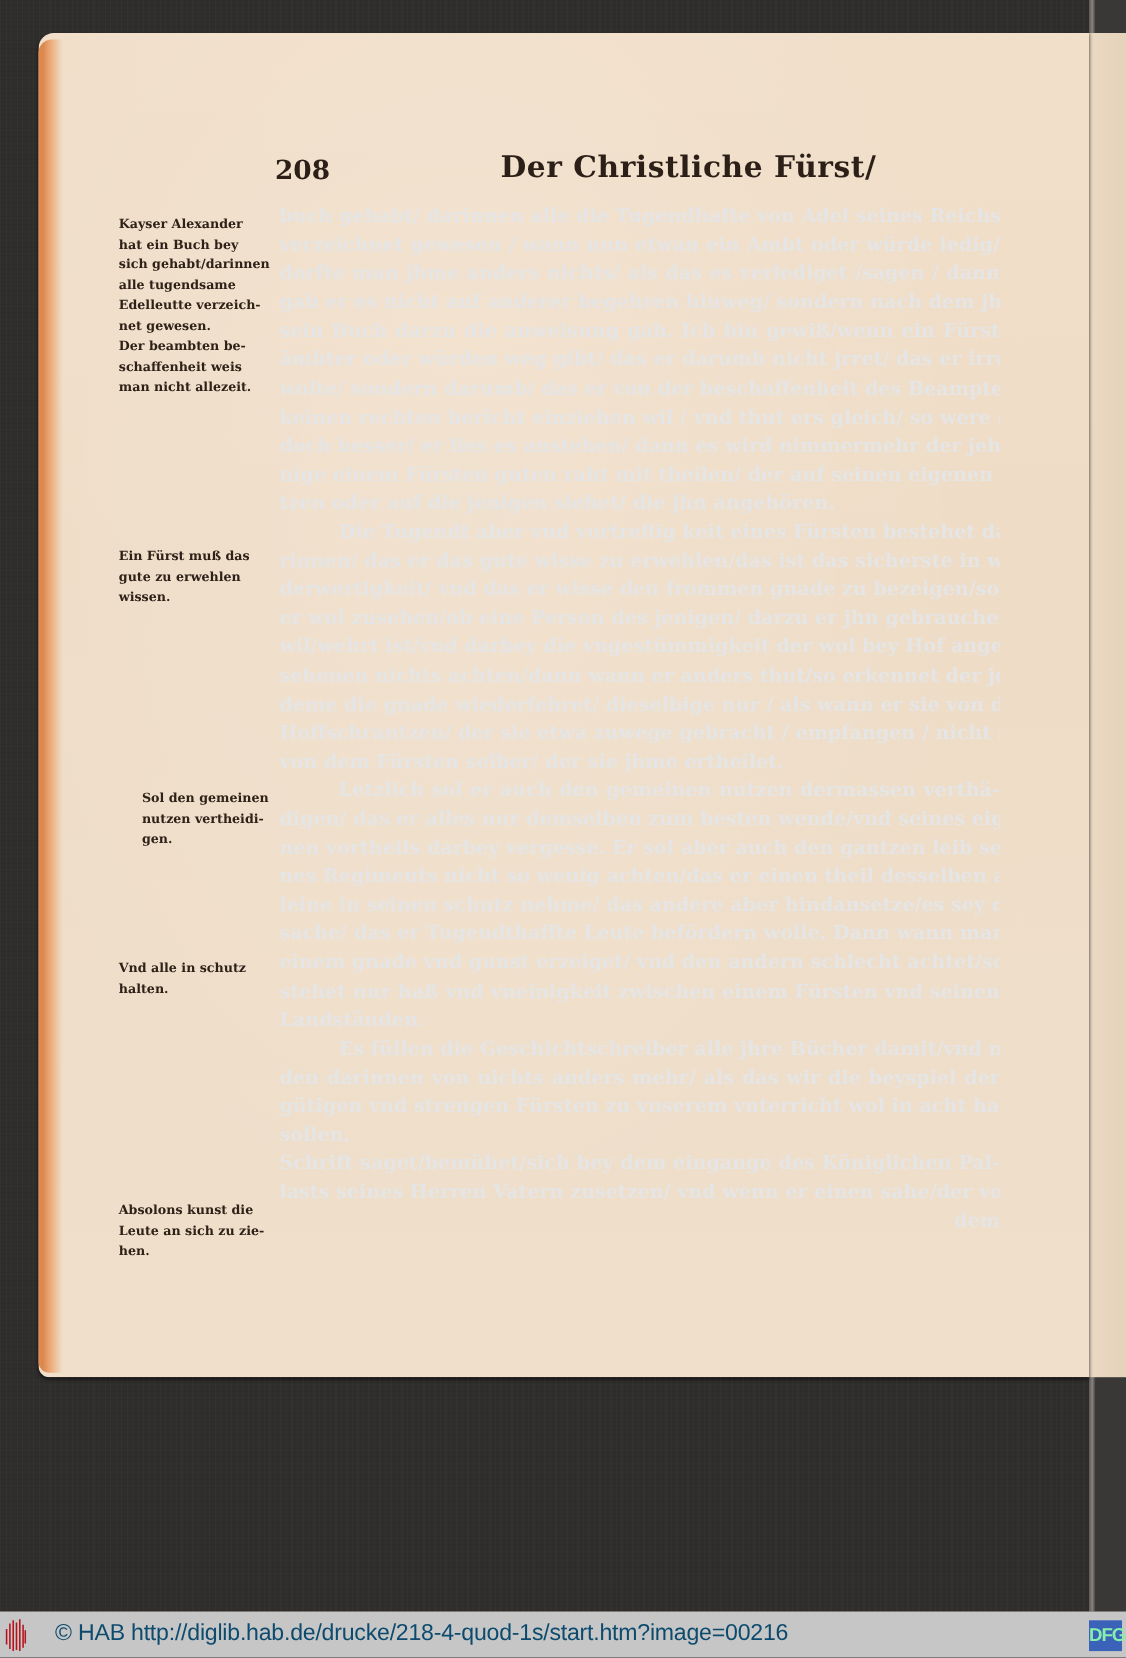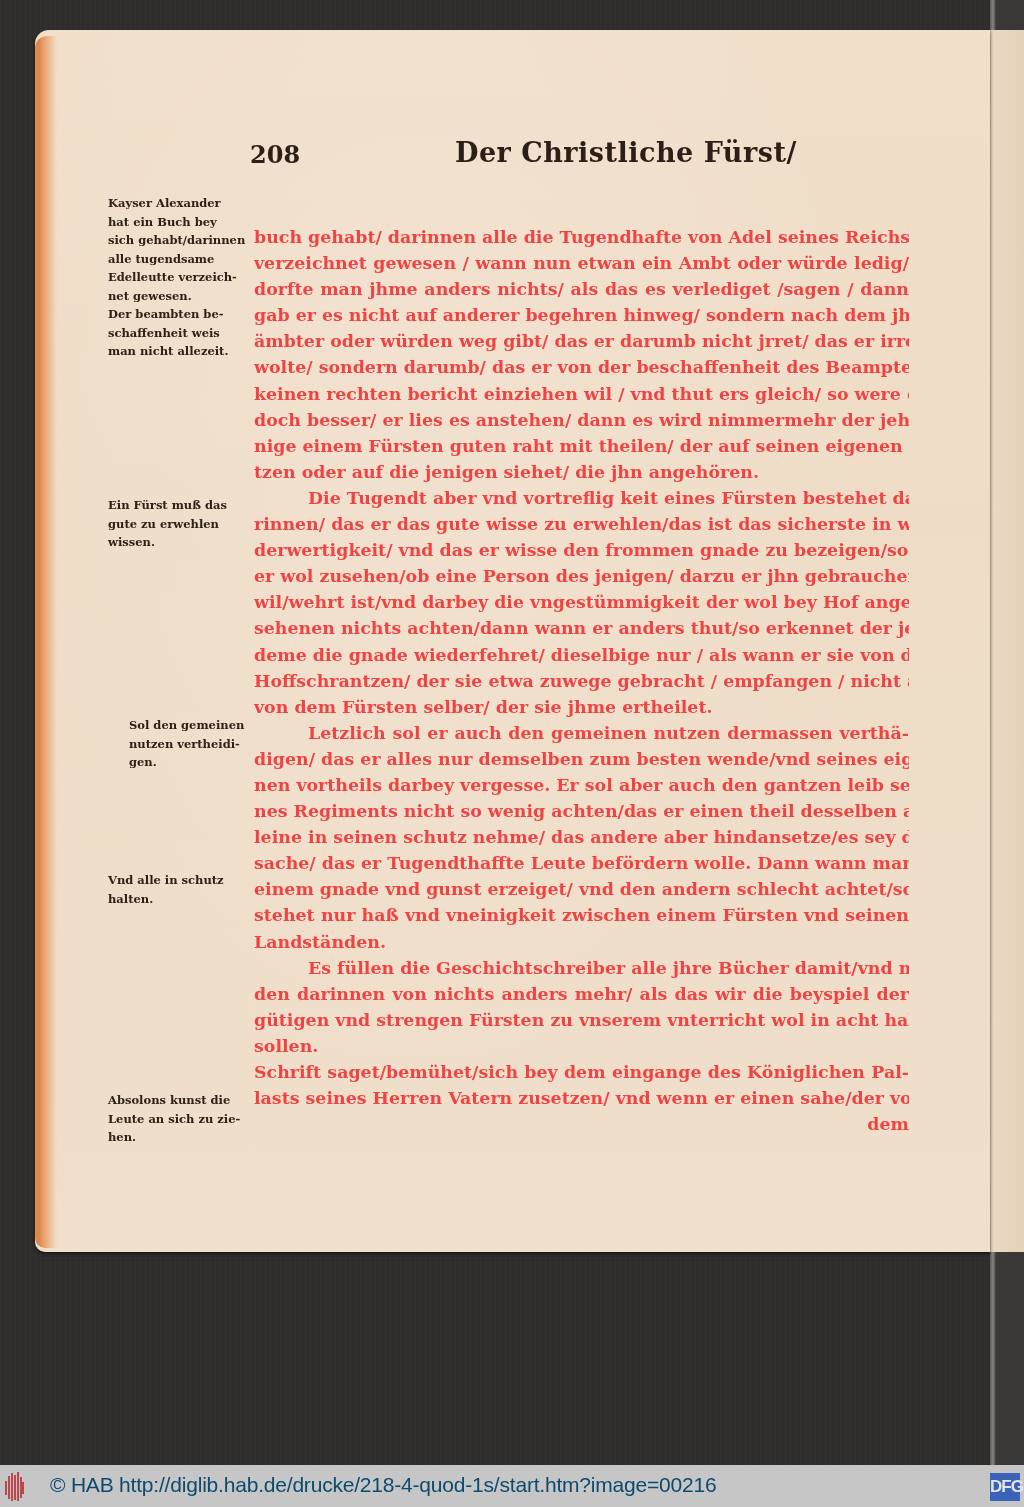--- a/index.html
+++ b/index.html
@@ -47,21 +47,21 @@
       text-align: center;
     }
     .running-title {
       position: absolute; left: 205px; top: -3px;
       font-family: "DejaVu Serif", serif; font-size: 27px; font-weight: bold;
       color: #2b1f17; letter-spacing: 0.5px;
     }
     .body-text {
       position: absolute; left: 254px; top: 184px; width: 655px;
       font-family: "DejaVu Serif", serif; font-size: 17.4px; line-height: 26.1px;
-      color: #ef4444; font-weight: bold; margin-top: 40px;
+      color: #e5e5e5; font-weight: bold;
     }
     .line { display: block; white-space: nowrap; overflow: hidden; text-align: justify; text-align-last: justify; }
     .line.last { text-align-last: left; }
     .line.indent { padding-left: 54px; }
     .line.catch { text-align-last: right; }
     .marginal {
       position: absolute; left: 108px; width: 135px;
       font-family: "DejaVu Serif", serif; font-size: 11.5px; line-height: 18.5px;
       color: #2e2118; font-weight: bold;
     }
@@ -74,21 +74,21 @@
     .hab-logo {
       position: absolute; left: 4px; top: 6px; width: 20px; height: 31px;
     }
     .footer-text {
       position: absolute; left: 50px; top: 8px;
       font-family: "Liberation Sans", sans-serif; font-size: 21px; color: #0c4a6e;
       white-space: nowrap; letter-spacing: -0.2px;
     }
     .dfg-logo {
       position: absolute; left: 990px; top: 8px; width: 30px; height: 28px;
-      background: #3a62b8; color: #e5e5e5;
+      background: #3a62b8; color: #86efac;
       font-family: "Liberation Sans", sans-serif; font-weight: bold; font-size: 17px;
       line-height: 28px; text-align: center; letter-spacing: -1px;
     }
   </style>
 </head>
 <body>
 
 <div class="bg-texture"></div>
 <div class="next-page-edge"></div>
 <div class="next-page-sliver"></div>
@@ -100,20 +100,21 @@
 <div class="running-head">
   <span class="page-number">208</span>
   <span class="running-title">Der Christliche Fürst/</span>
 </div>
 
 <div class="body-text" id="body-text">
     <span class="line">buch gehabt/ darinnen alle die Tugendhafte von Adel seines Reichs</span>
     <span class="line">verzeichnet gewesen / wann nun etwan ein Ambt oder würde ledig/</span>
     <span class="line">dorfte man jhme anders nichts/ als das es verlediget /sagen / dann</span>
     <span class="line">gab er es nicht auf anderer begehren hinweg/ sondern nach dem jhme</span>
+    <span class="line">sein Buch darzu die anweisung gab.   Ich bin gewiß/wenn ein Fürst</span>
     <span class="line">ämbter oder würden weg gibt/ das er darumb nicht jrret/ das er irren</span>
     <span class="line">wolte/ sondern darumb/ das er von der beschaffenheit des Beampten</span>
     <span class="line">keinen rechten bericht einziehen wil / vnd thut ers gleich/ so were es</span>
     <span class="line">doch besser/ er lies es anstehen/ dann es wird nimmermehr der jeh-</span>
     <span class="line">nige einem Fürsten guten raht mit theilen/ der auf seinen eigenen nu-</span>
     <span class="line last">tzen oder auf die jenigen siehet/ die jhn angehören.</span>
     <span class="line indent">Die Tugendt aber vnd vortreflig keit eines Fürsten bestehet da-</span>
     <span class="line">rinnen/ das er das gute wisse zu erwehlen/das ist das sicherste in wie-</span>
     <span class="line">derwertigkeit/ vnd das er wisse den frommen gnade zu bezeigen/so sol</span>
     <span class="line">er wol zusehen/ob eine Person des jenigen/ darzu er jhn gebrauchen</span>

